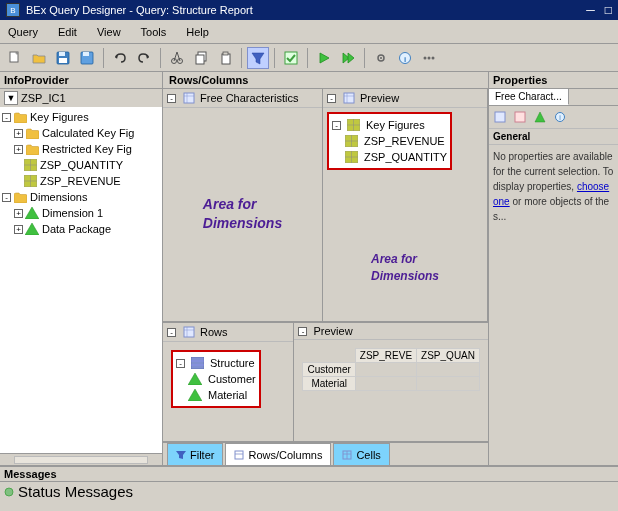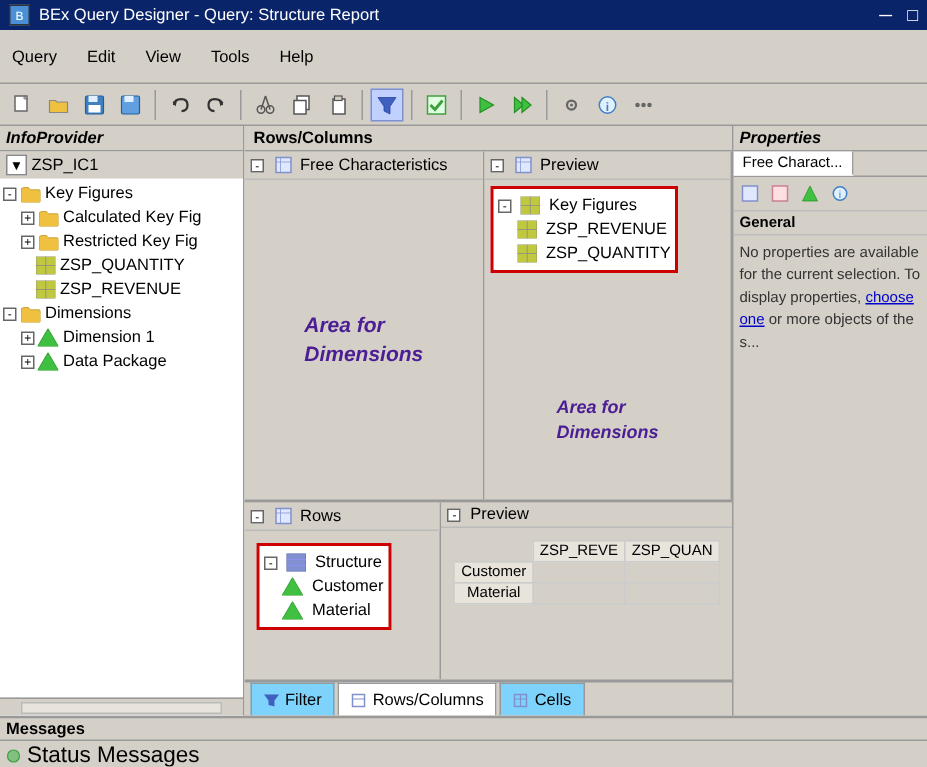--- a/index.html
+++ b/index.html
@@ -35,21 +35,21 @@
       line-height: 13px;
     }
 
     
     .menu-bar {
       background: #d4d0c8;
       border-bottom: 1px solid #999;
       padding: 2px 4px;
       display: flex;
       gap: 12px;
-      height: 36px;
+      height: 24px;
       align-items: center;
     }
     .menu-item {
       font-size: 11px;
       color: #000;
       cursor: pointer;
       padding: 1px 4px;
     }
 
     
@@ -95,21 +95,20 @@
       overflow: hidden;
       display: flex;
       flex-direction: column;
     }
     .panel-header {
       background: #d4d0c8;
       border-bottom: 1px solid #999;
       padding: 2px 4px;
       font-weight: bold;
       font-size: 11px;
-      font-style: italic;
     }
     .tree-area {
       flex: 1;
       overflow-y: auto;
       overflow-x: hidden;
       padding: 2px;
     }
     .tree-node {
       display: flex;
       align-items: center;

